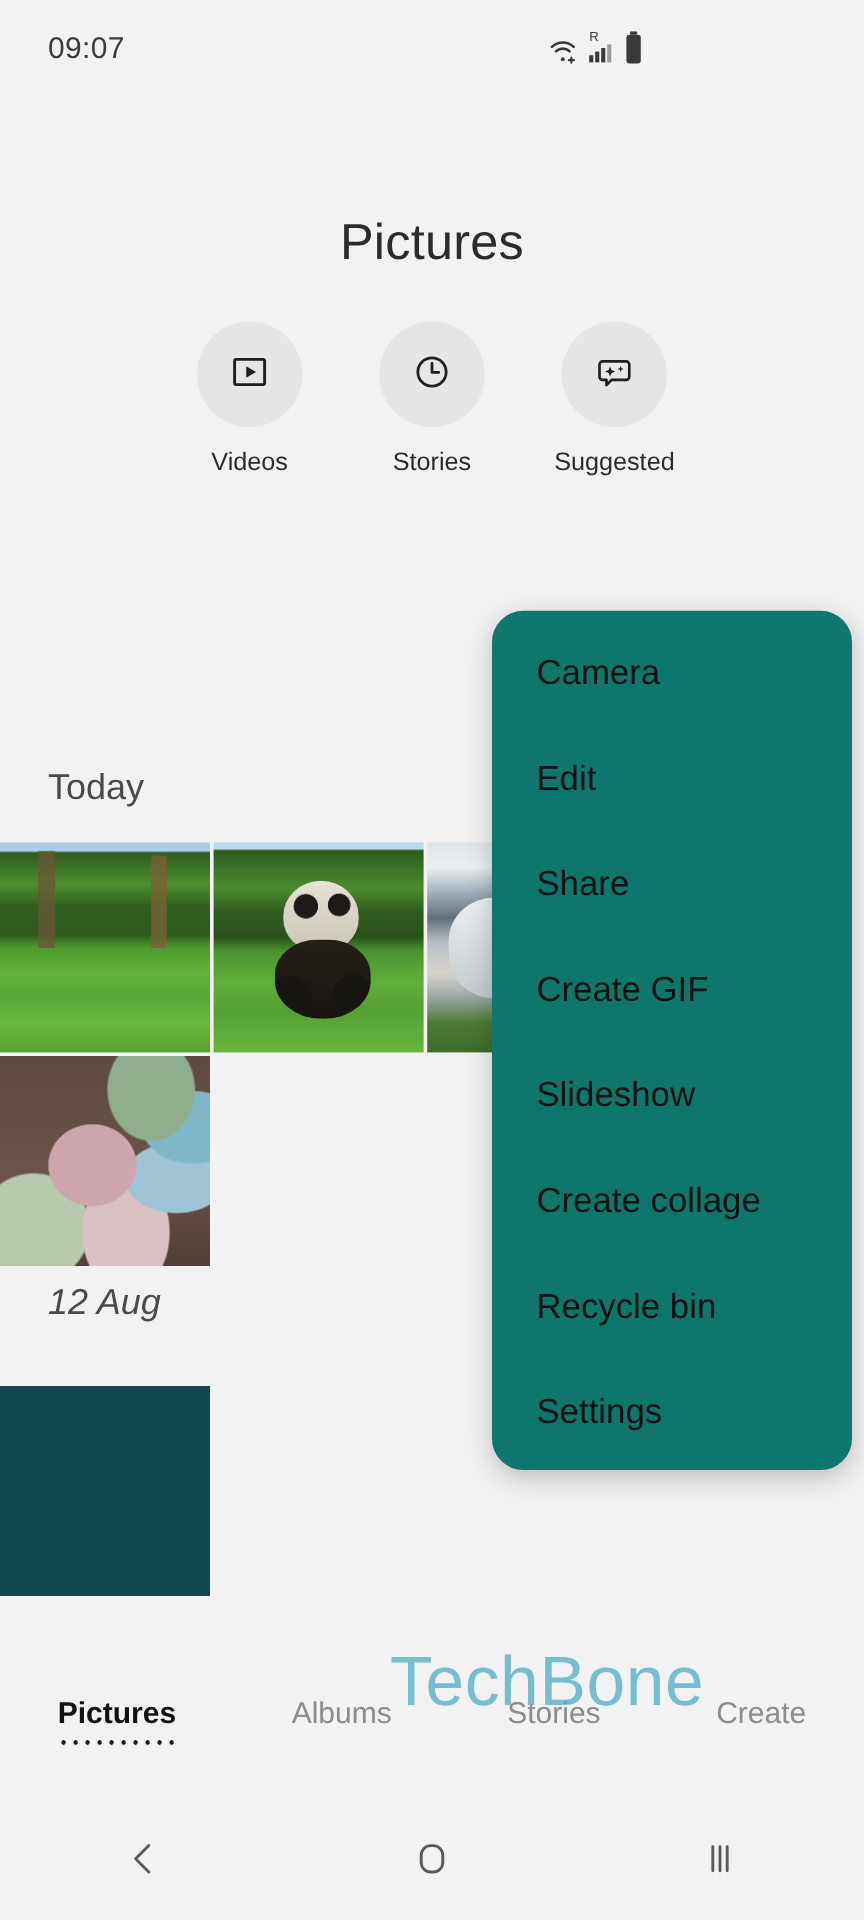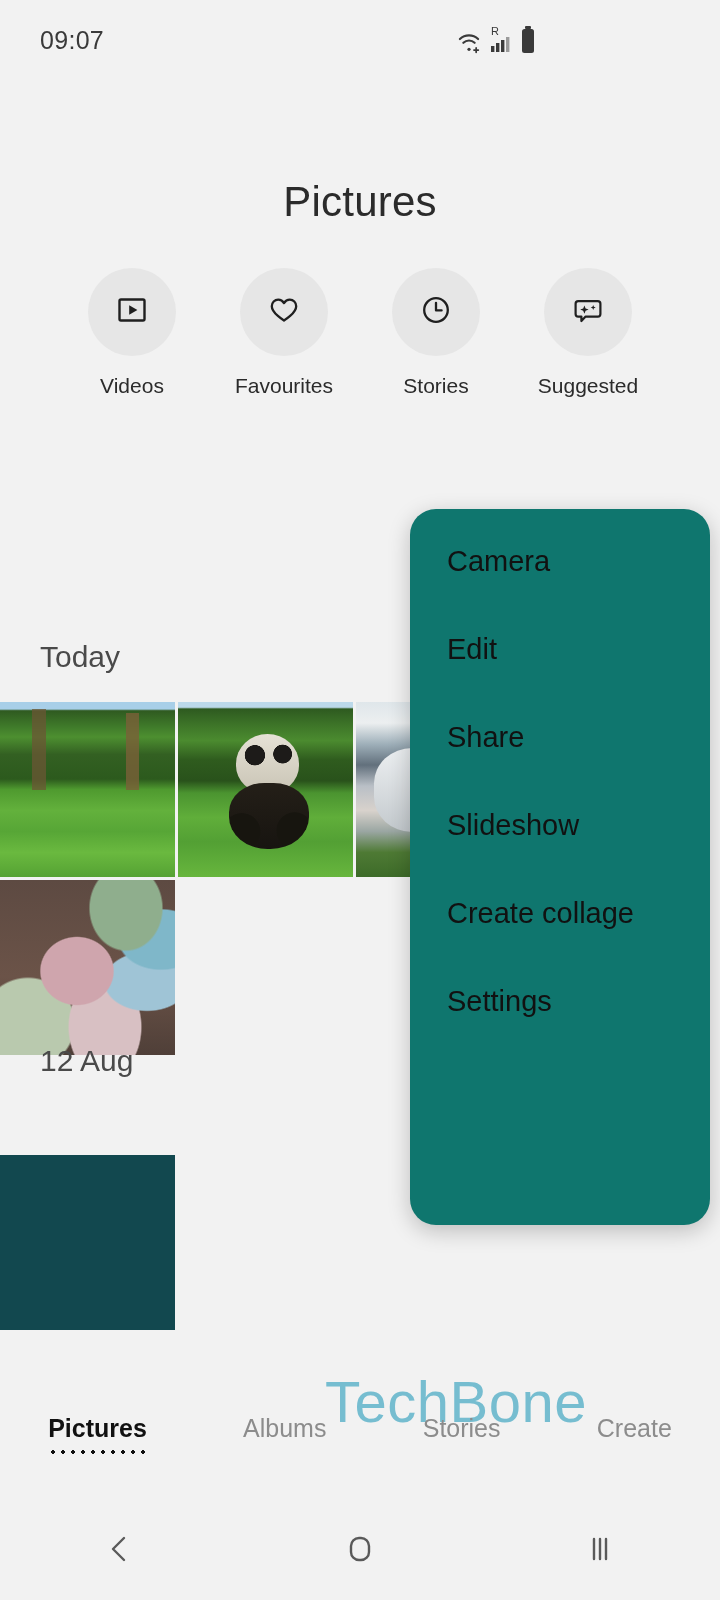--- a/index.html
+++ b/index.html
@@ -93,21 +93,21 @@
 
   
   .section-header {
     position: absolute;
     left: 40px;
     font-size: 30px;
     color: #4a4a4a;
     font-weight: 400;
   }
   #today-header { top: 640px; }
-  #aug-header   { top: 1044px; }
+  #aug-header   { top: 1069px; font-style: italic; }
 
   .photo-grid {
     position: absolute;
     left: 0;
     width: 720px;
     display: flex;
     flex-wrap: wrap;
     gap: 3px;
   }
   #today-grid { top: 702px; }
@@ -386,30 +386,20 @@
         <span>
           <svg width="34" height="34" viewBox="0 0 34 34">
             <rect x="4.5" y="6.5" width="25" height="21" rx="1.5" fill="none" stroke="#1f1f1f" stroke-width="2.4"></rect>
             <path d="M14.2 12.3 L22.4 17 L14.2 21.7 Z" fill="#1f1f1f"></path>
           </svg>
         </span>
       </div>
       <div class="shortcut-label">Videos</div>
     </div>
 
-    <div class="shortcut">
-      <div class="shortcut-circle">
-        <span>
-          <svg width="34" height="34" viewBox="0 0 34 34">
-            <path d="M17 27.5 C17 27.5 4.8 20.2 4.8 13.2 C4.8 9.4 7.7 6.6 11.2 6.6 C13.6 6.6 15.8 8 17 10.1 C18.2 8 20.4 6.6 22.8 6.6 C26.3 6.6 29.2 9.4 29.2 13.2 C29.2 20.2 17 27.5 17 27.5 Z" fill="none" stroke="#1f1f1f" stroke-width="2.3" stroke-linejoin="round"></path>
-          </svg>
-        </span>
-      </div>
-      <div class="shortcut-label">Favourites</div>
-    </div>
 
     <div class="shortcut">
       <div class="shortcut-circle">
         <span>
           <svg width="34" height="34" viewBox="0 0 34 34">
             <circle cx="17" cy="17" r="11.8" fill="none" stroke="#1f1f1f" stroke-width="2.3"></circle>
             <path d="M17 9.8 V17.4 H22.6" fill="none" stroke="#1f1f1f" stroke-width="2.3" stroke-linecap="round" stroke-linejoin="round"></path>
           </svg>
         </span>
       </div>
@@ -444,22 +434,24 @@
   <div class="section-header" id="aug-header">12 Aug</div>
 
   <div class="photo-grid" id="aug-grid">
     <div class="photo ph-teal"></div>
   </div>
 
   <div id="popup-menu">
     <div class="menu-item">Camera</div>
     <div class="menu-item">Edit</div>
     <div class="menu-item">Share</div>
+    <div class="menu-item">Create GIF</div>
     <div class="menu-item">Slideshow</div>
     <div class="menu-item">Create collage</div>
+    <div class="menu-item">Recycle bin</div>
     <div class="menu-item">Settings</div>
   </div>
 
   <div id="watermark">TechBone</div>
 
   <div id="bottom-tabs">
     <div class="tab active">
       <span class="tab-label">Pictures</span>
       <span class="tab-underline"></span>
     </div>

